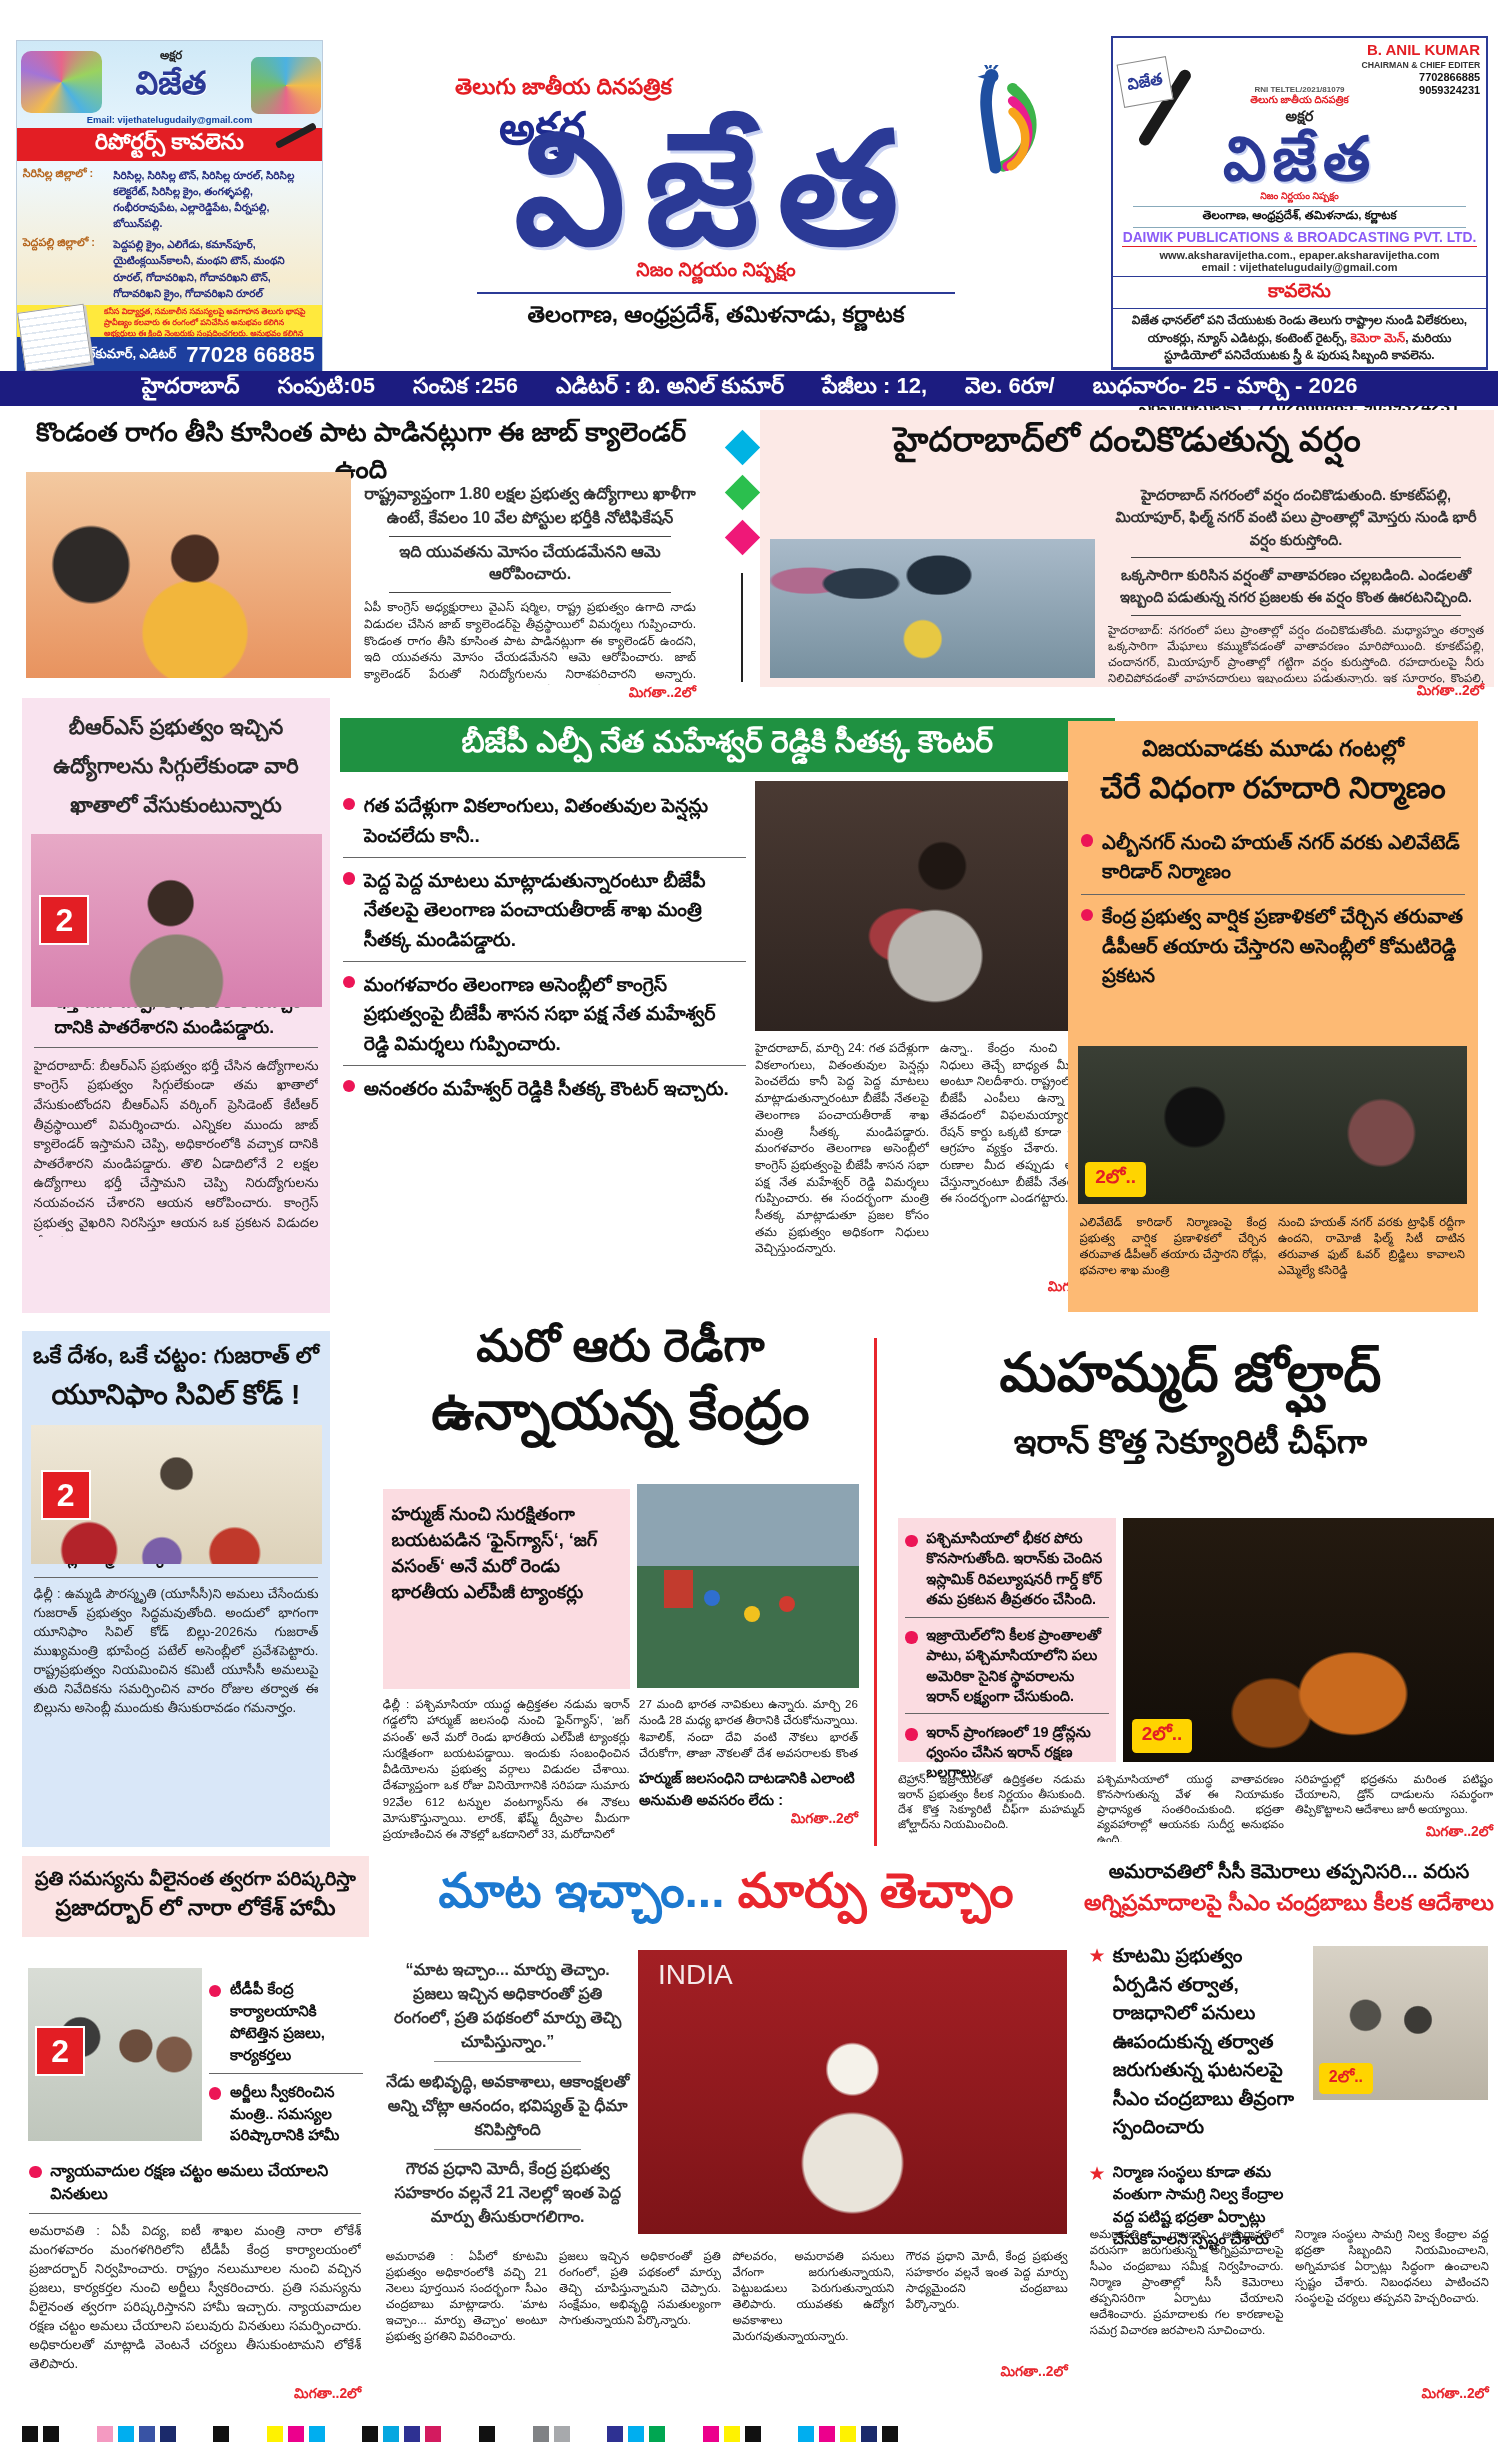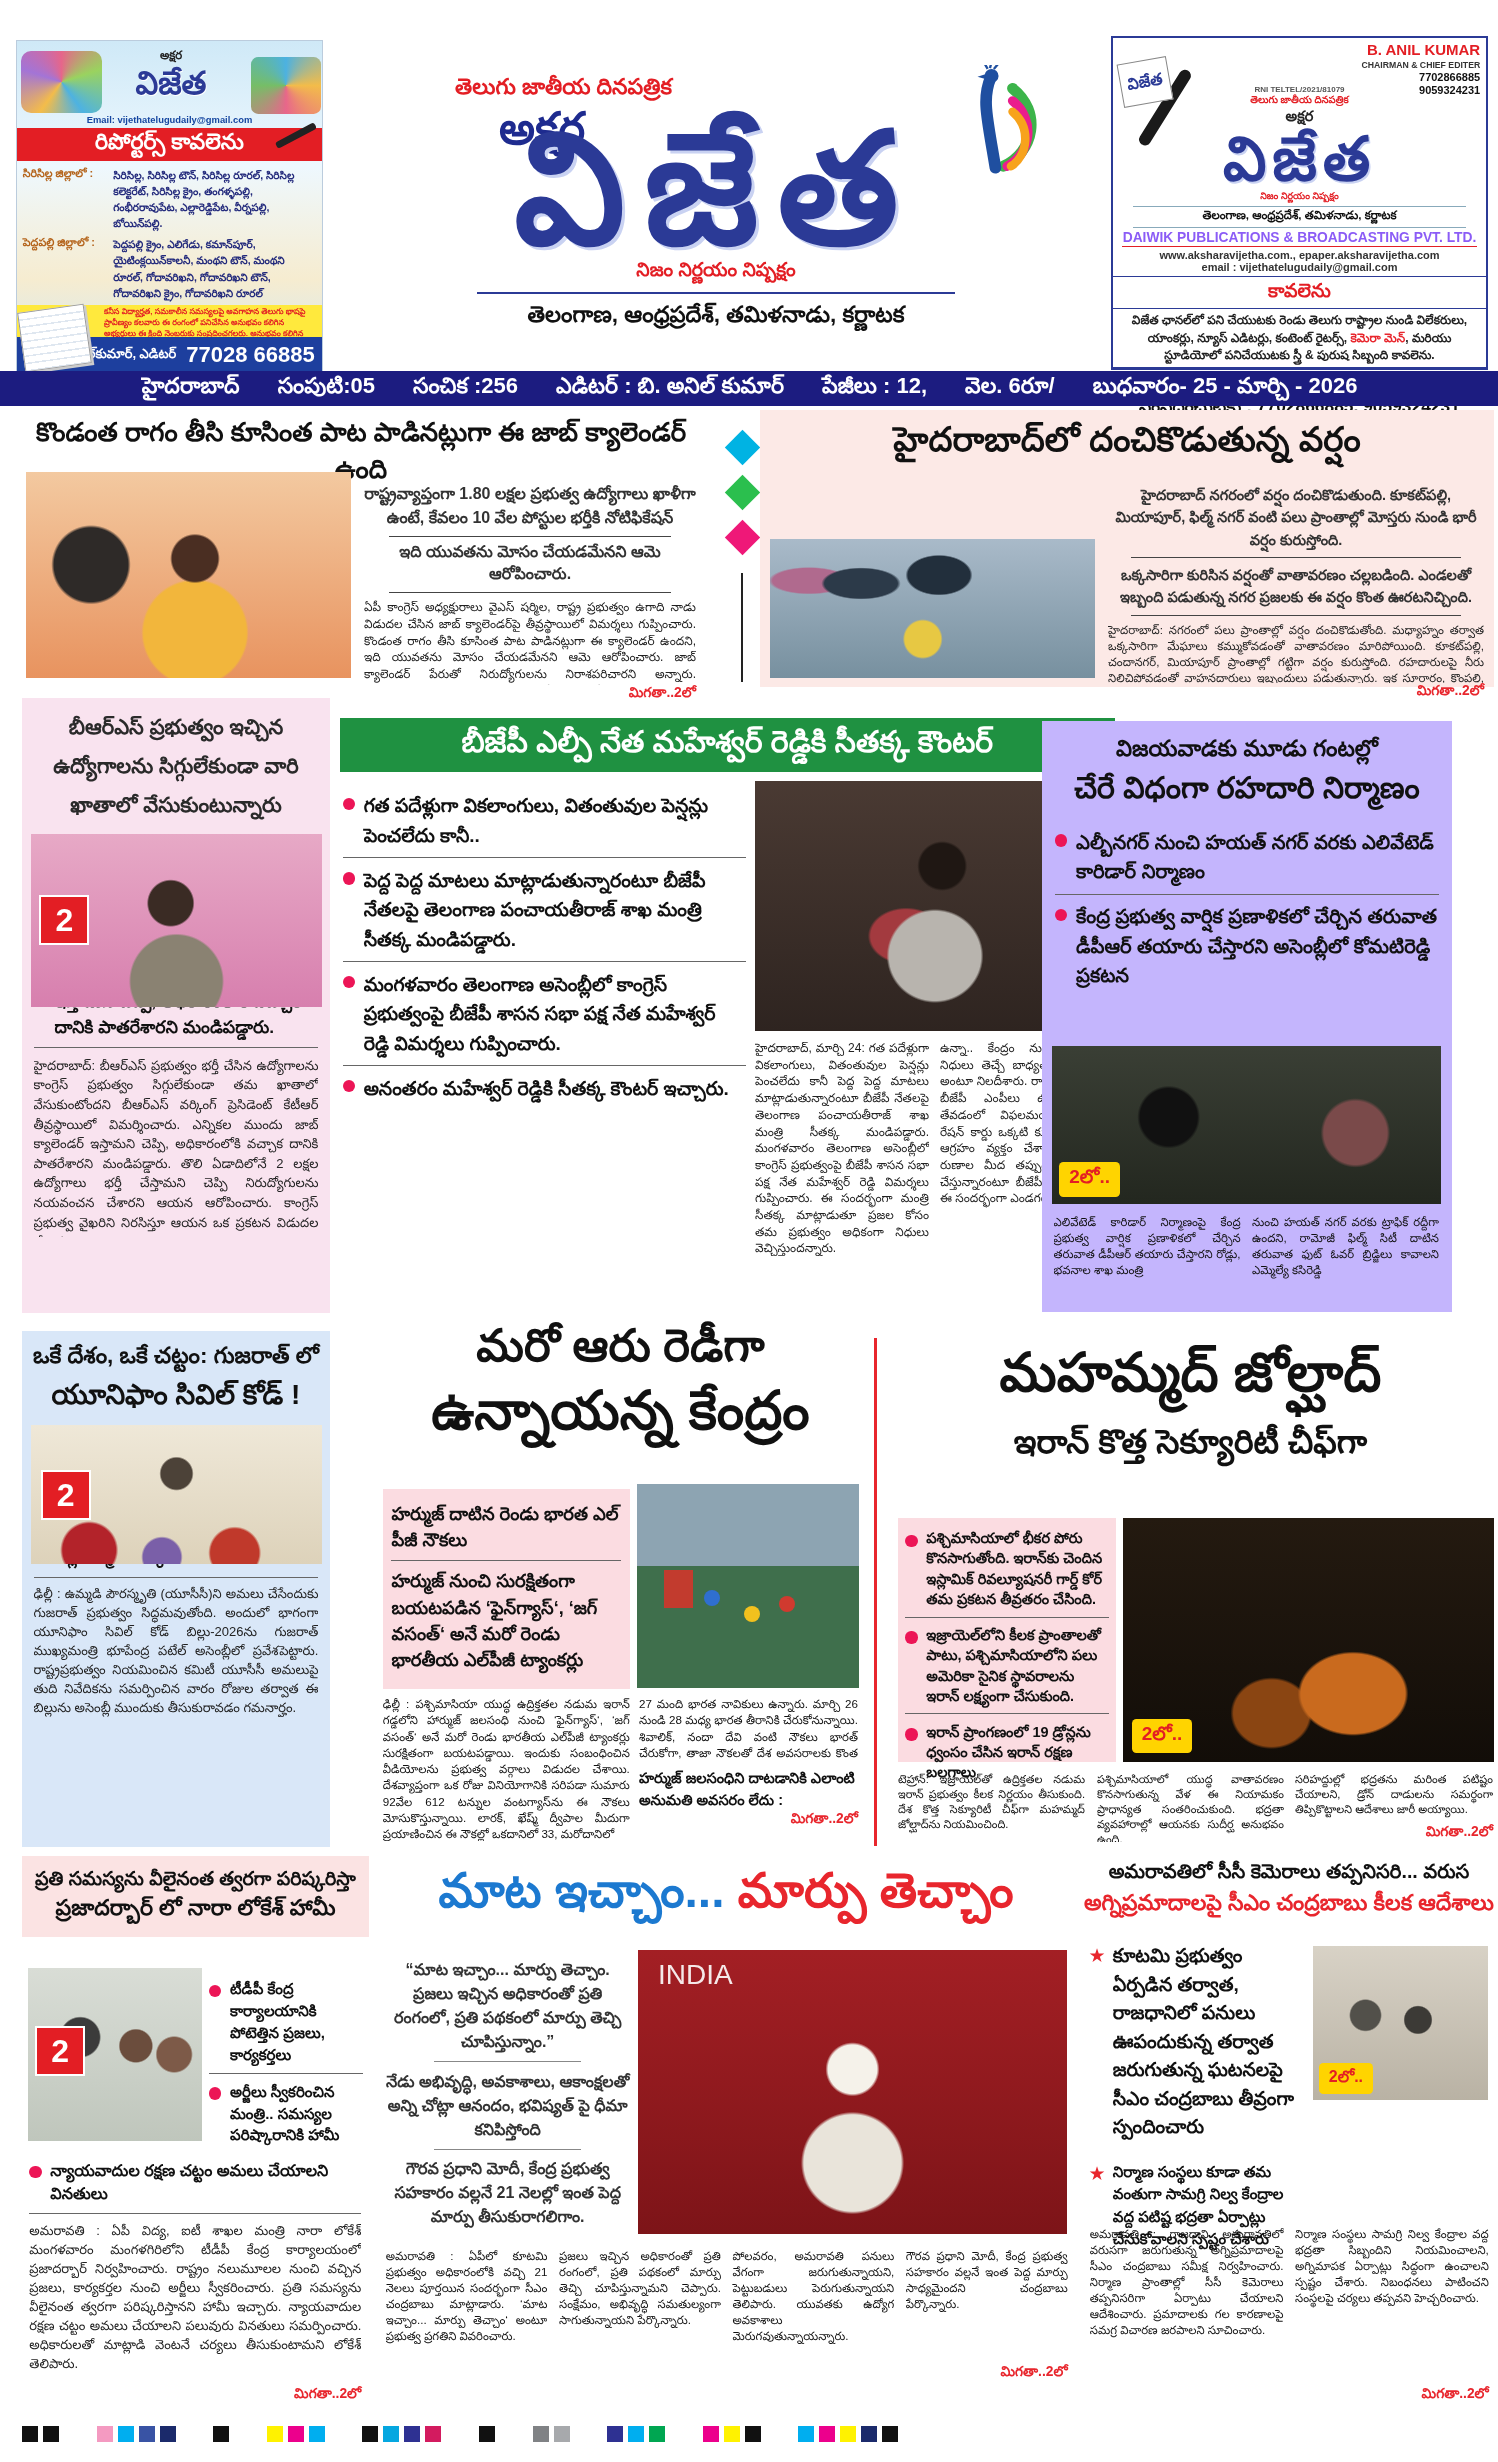--- a/index.html
+++ b/index.html
@@ -237,21 +237,21 @@
          radial-gradient(ellipse at 50% 70%,#b8b4ae 0 18%,transparent 19%),
          radial-gradient(ellipse at 42% 62%,#a33a3f 0 12%,transparent 13%),
          linear-gradient(180deg,#4a3a33,#2e2420);"></div>
     <div class="abs jus clip" style="left:421px;top:342px;width:174px;height:261px;font-size:12px;line-height:16.7px;color:#222;">హైదరాబాద్, మార్చి 24: గత పదేళ్లుగా వికలాంగులు, వితంతువుల పెన్షన్లు పెంచలేదు కానీ పెద్ద పెద్ద మాటలు మాట్లాడుతున్నారంటూ బీజేపీ నేతలపై తెలంగాణ పంచాయతీరాజ్ శాఖ మంత్రి సీతక్క మండిపడ్డారు. మంగళవారం తెలంగాణ అసెంబ్లీలో కాంగ్రెస్ ప్రభుత్వంపై బీజేపీ శాసన సభా పక్ష నేత మహేశ్వర్ రెడ్డి విమర్శలు గుప్పించారు. ఈ సందర్భంగా మంత్రి సీతక్క మాట్లాడుతూ ప్రజల కోసం తమ ప్రభుత్వం అధికంగా నిధులు వెచ్చిస్తుందన్నారు.</div>
     <div class="abs" style="left:606px;top:342px;width:175px;height:261px;">
       <div class="jus clip" style="font-size:12px;line-height:16.7px;height:239px;color:#222;">ఉన్నా.. కేంద్రం నుంచి రాష్ట్రానికి నిధులు తెచ్చే బాధ్యత మీకు లేదా? అంటూ నిలదీశారు. రాష్ట్రంలో 8 మంది బీజేపీ ఎంపీలు ఉన్నా నిధులు తేవడంలో విఫలమయ్యారని, కొత్త రేషన్ కార్డు ఒక్కటి కూడా ఇవ్వలేదని ఆగ్రహం వ్యక్తం చేశారు. వడ్డీ లేని రుణాల మీద తప్పుడు ఆరోపణలు చేస్తున్నారంటూ బీజేపీ నేతల వైఖరిని ఈ సందర్భంగా ఎండగట్టారు.</div>
       <div class="more">మిగతా..2లో</div>
     </div>
   </div>
 
-  <div class="abs" style="left:1042px;top:721px;width:410px;height:591px;background:#c4b5fd;">
+  <div class="abs" style="left:1068px;top:721px;width:410px;height:591px;background:#fdba74;">
     <div class="ctr b" style="font-size:22.5px;padding-top:14.5px;">విజయవాడకు మూడు గంటల్లో</div>
     <div class="ctr b" style="font-size:30px;padding-top:4.4px;">చేరే విధంగా రహదారి నిర్మాణం</div>
     <div style="padding:8.7px 13px 0 13px;">
       <div class="bul">
         <span class="dot"></span>
         <span style="font-size:19.6px;font-weight:bold;line-height:1.5;">ఎల్బీనగర్ నుంచి హయత్ నగర్ వరకు ఎలివేటెడ్ కారిడార్ నిర్మాణం</span>
       </div>
       <div class="bul">
         <span class="dot"></span>
         <span style="font-size:19.6px;font-weight:bold;line-height:1.5;">కేంద్ర ప్రభుత్వ వార్షిక ప్రణాళికలో చేర్చిన తరువాత డీపీఆర్ తయారు చేస్తారని అసెంబ్లీలో కోమటిరెడ్డి ప్రకటన</span>
@@ -288,23 +288,20 @@
         <span style="font-size:16.7px;font-weight:bold;line-height:1.45;">“ప్రధాని నరేంద్ర మోదీ హయాంలో” అనేక విప్లవాత్మక సంస్కరణలు జరిగాయి.</span>
       </div>
       <div class="jus clip" style="font-size:13px;line-height:19px;margin-top:5.8px;height:154px;color:#222;">ఢిల్లీ : ఉమ్మడి పౌరస్మృతి (యూసీసీ)ని అమలు చేసేందుకు గుజరాత్ ప్రభుత్వం సిద్ధమవుతోంది. అందులో భాగంగా యూనిఫాం సివిల్ కోడ్ బిల్లు-2026ను గుజరాత్ ముఖ్యమంత్రి భూపేంద్ర పటేల్ అసెంబ్లీలో ప్రవేశపెట్టారు. రాష్ట్రప్రభుత్వం నియమించిన కమిటీ యూసీసీ అమలుపై తుది నివేదికను సమర్పించిన వారం రోజుల తర్వాత ఈ బిల్లును అసెంబ్లీ ముందుకు తీసుకురావడం గమనార్హం.</div>
     </div>
   </div>
 
   <div class="abs" style="left:377px;top:1316px;width:487px;height:529px;background:#fff;">
     <div class="ctr b" style="font-size:45px;padding-top:4.4px;">మరో ఆరు రెడీగా</div>
     <div class="ctr b" style="font-size:54px;margin-top:-4.4px;">ఉన్నాయన్న కేంద్రం</div>
     <div class="abs" style="left:5.8px;top:173px;width:247px;height:200px;background:#fbdce1;padding:4.4px 8.7px;box-sizing:border-box;">
-      <div class="bul" style="border-bottom:1.5px solid #666;">
-        <span style="font-size:18px;font-weight:bold;line-height:1.45;">హర్ముజ్ దాటిన రెండు భారత ఎల్ పీజీ నౌకలు</span>
-      </div>
       <div class="bul">
         <span style="font-size:18px;font-weight:bold;line-height:1.45;">హర్ముజ్ నుంచి సురక్షితంగా బయటపడిన ‘ఫైన్‌గ్యాస్‘, ‘జగ్ వసంత్‘ అనే మరో రెండు భారతీయ ఎల్‌పీజీ ట్యాంకర్లు</span>
       </div>
     </div>
     <div class="photo" style="left:260px;top:168px;width:222px;height:204px;
          background:linear-gradient(180deg,#8da4b2 0 40%,#3f6f4c 40% 100%),
          repeating-linear-gradient(90deg,transparent 0 19px,#2c4f36 19px 23px);
          background-blend-mode:normal;">
       <div class="abs" style="left:30%;top:52%;width:16px;height:16px;border-radius:50%;background:#2f6fd0;"></div>
       <div class="abs" style="left:48%;top:60%;width:16px;height:16px;border-radius:50%;background:#f2c11e;"></div>

